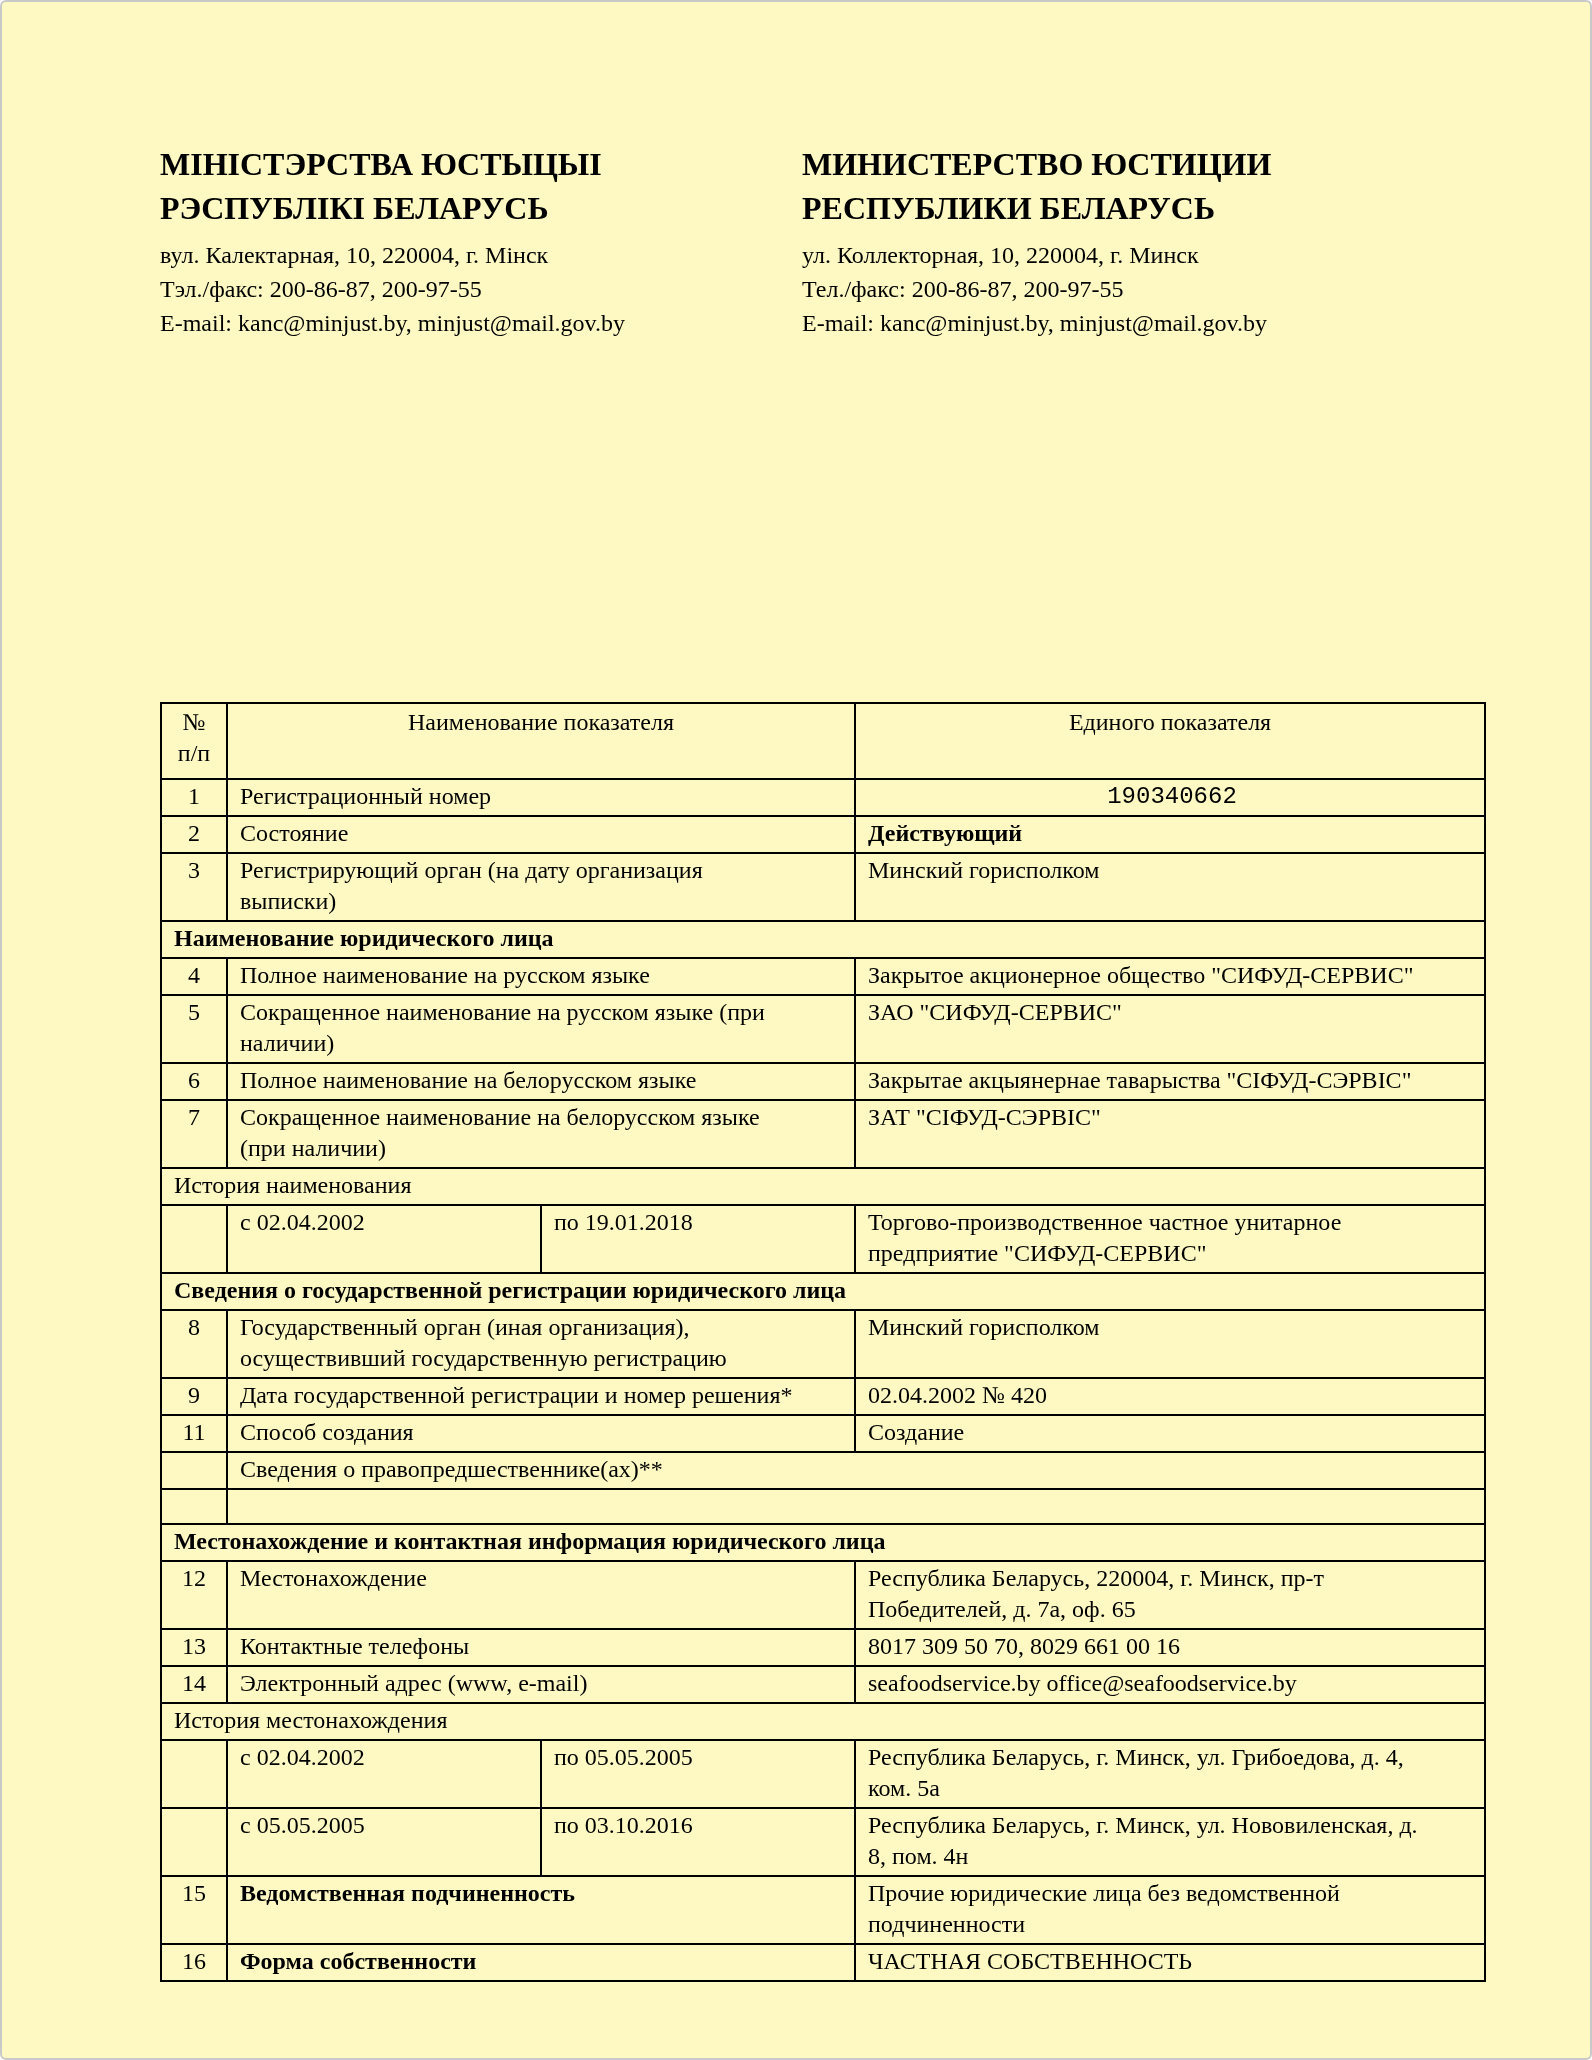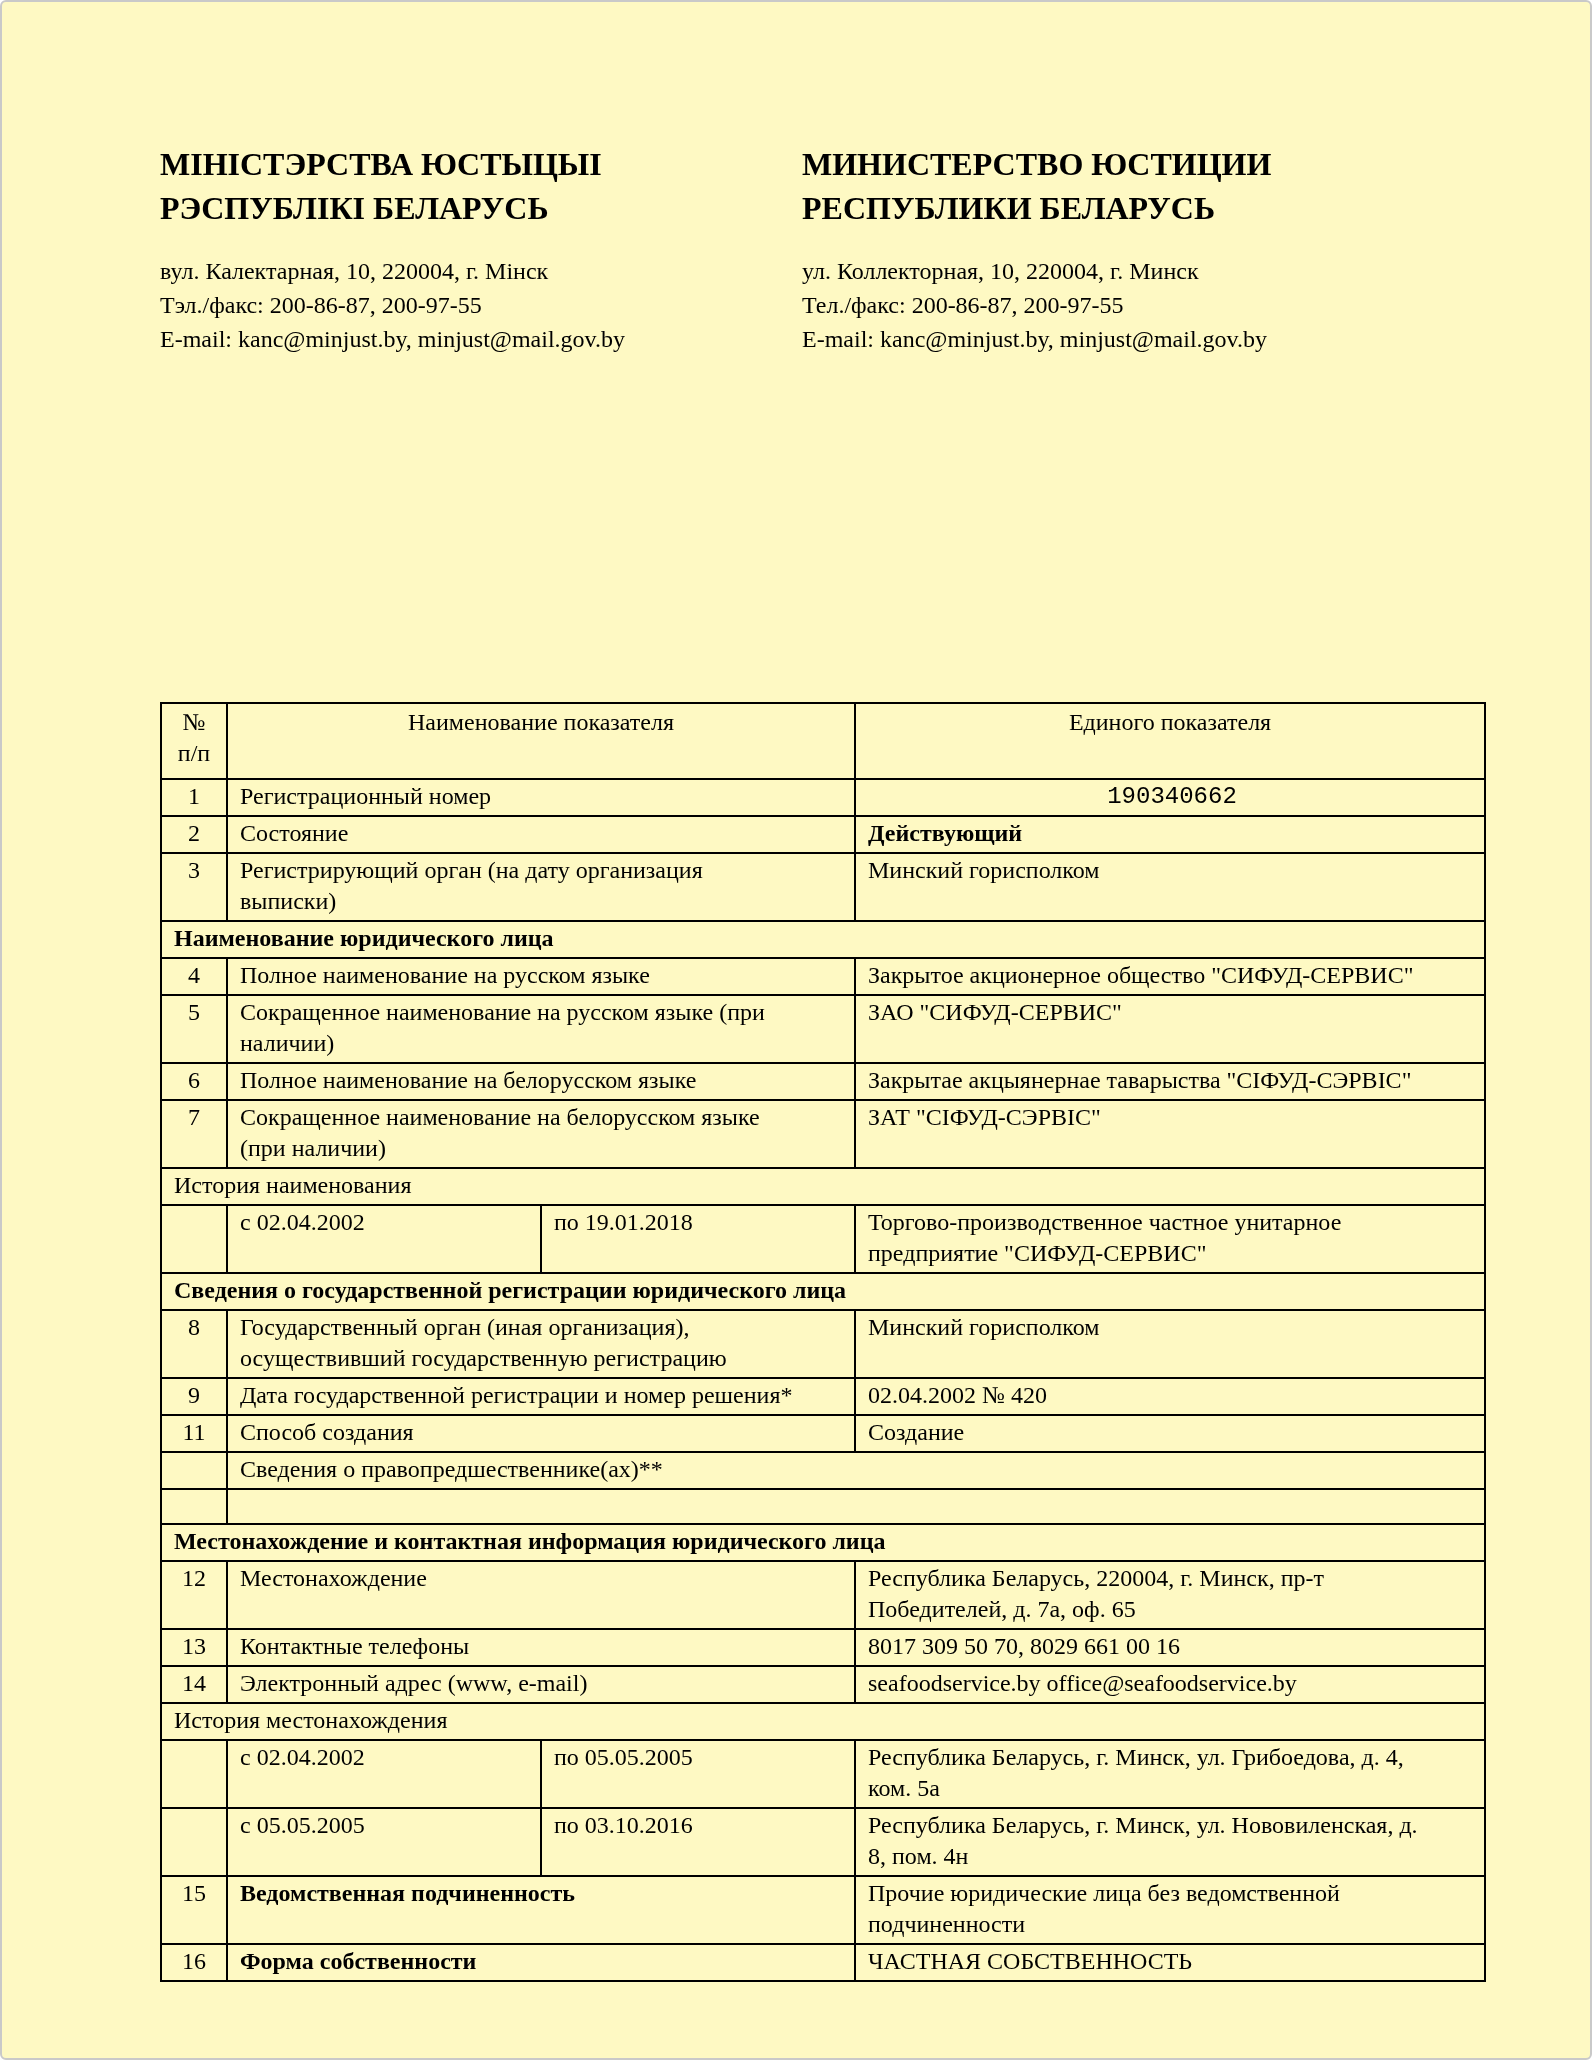--- a/index.html
+++ b/index.html
@@ -21,21 +21,21 @@
     position: absolute; top: 140px; left: 158px; right: 60px;
     display: flex;
   }
   .ministry-col { width: 642px; }
   .ministry-col.right { flex: 1; }
   .ministry-name {
     font-weight: bold; font-size: 32px; line-height: 44px;
     white-space: pre-line;
   }
   .ministry-contacts {
-    margin-top: 24px; font-size: 24px; line-height: 34px;
+    margin-top: 8px; font-size: 24px; line-height: 34px;
   }
   .doc-title {
     position: absolute; top: 586px; left: 80px; right: 80px;
     text-align: center; font-weight: bold; font-size: 27px;
     line-height: 43px; white-space: pre-line;
   }
   table.register {
     position: absolute; top: 700px; left: 158px;
     width: 1324px;
     border-collapse: collapse; table-layout: fixed;

